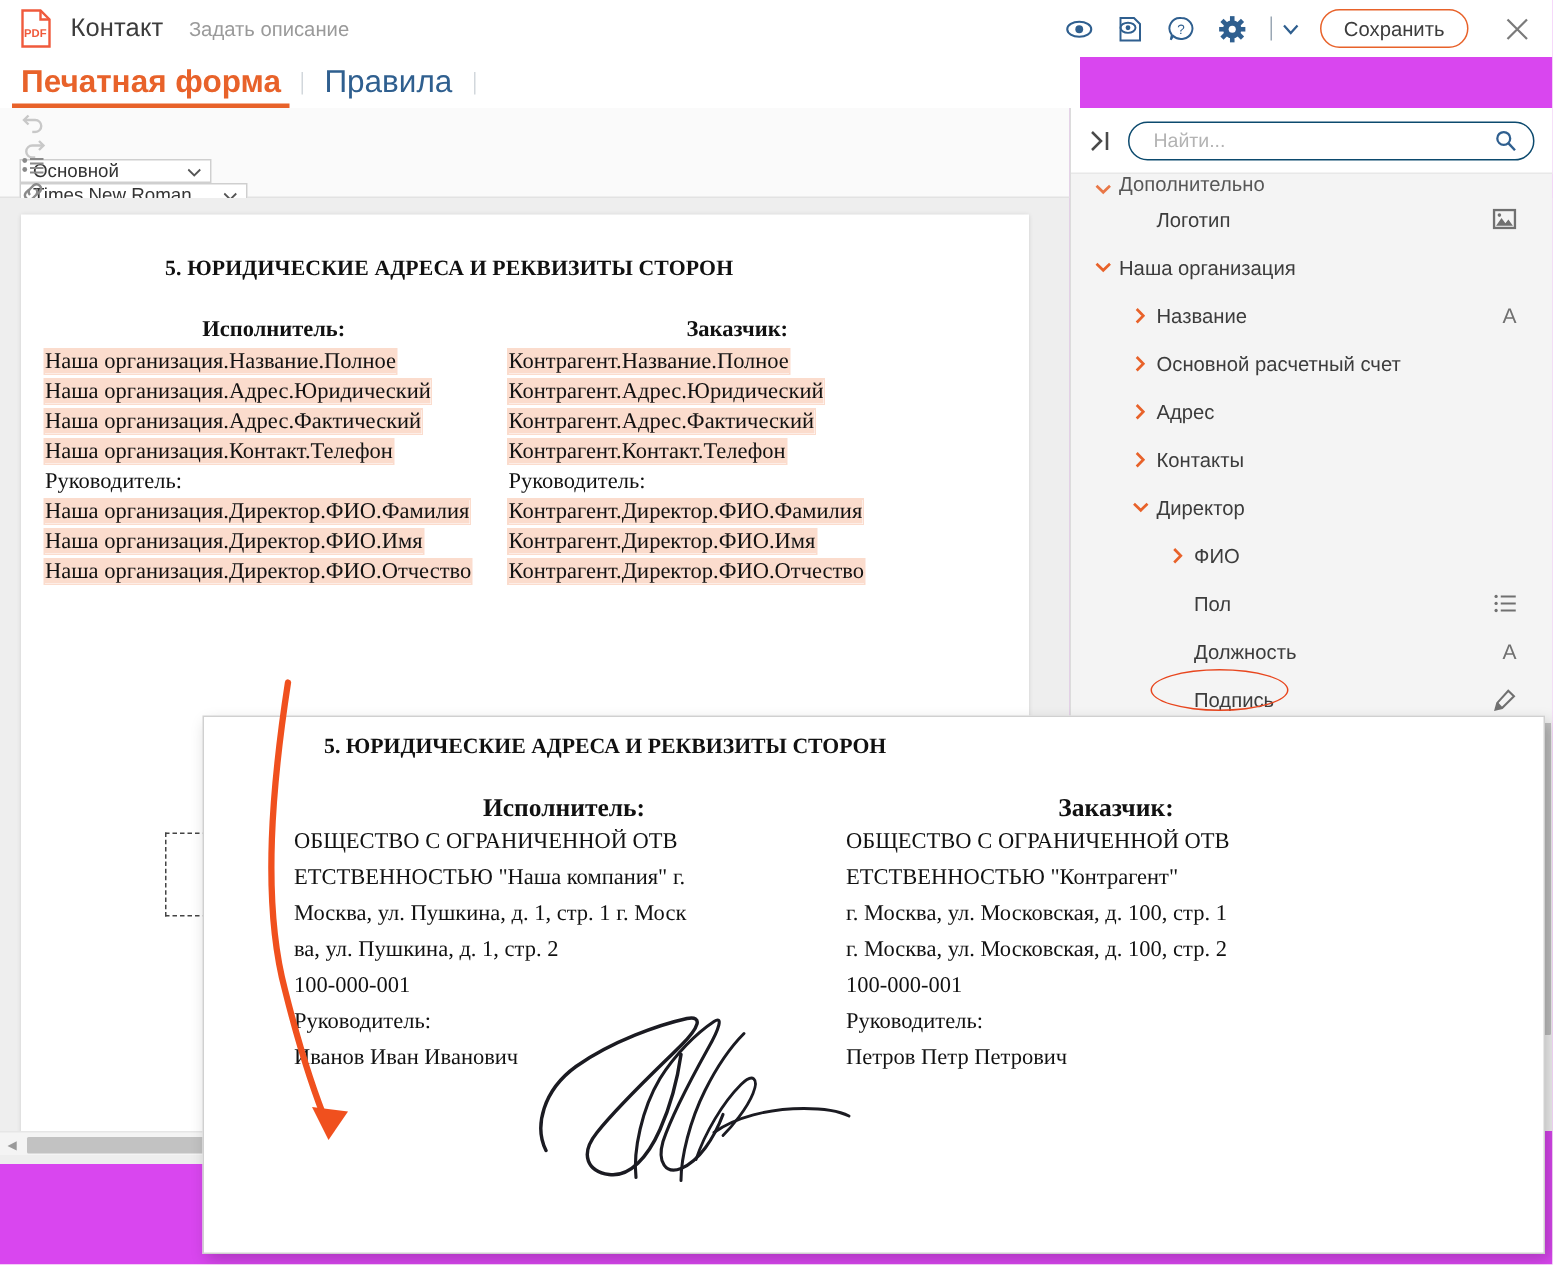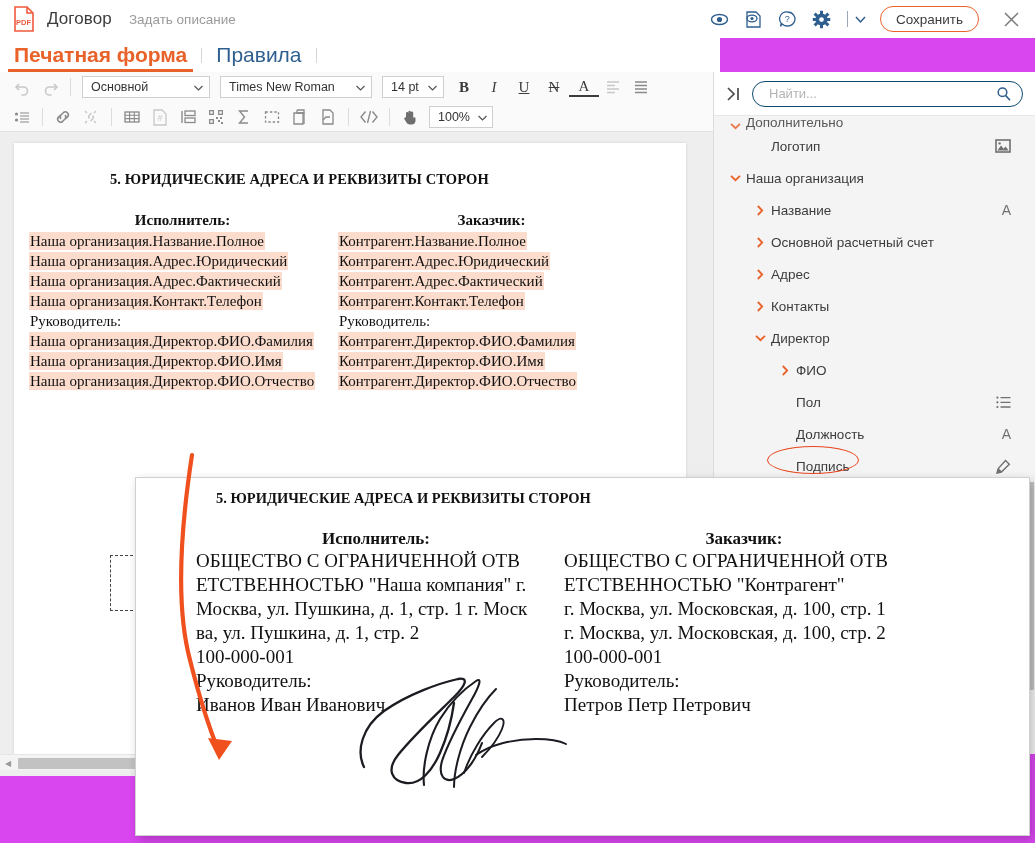--- a/index.html
+++ b/index.html
@@ -80,21 +80,21 @@
     content: ""; position: absolute; left: 8px; right: 8px; bottom: 0;
     height: 3px; background: #e8622a;
   }
   .tab-div { width: 1px; height: 15px; background: #d2d7dc; align-self: center; }
 
   
   .toolbar {
     position: absolute; left: 0; top: 72px; width: 713px; height: 60px;
     background: #fafafa; border-bottom: 1px solid #e2e2e2;
   }
-  .trow { display: flex; align-items: center; height: 30px; padding-left: 8px; }
+  .trow { display: flex; align-items: flex-start; height: 30px; padding-left: 8px; flex-direction: column; }
   .tbtn {
     width: 28px; height: 26px; display: flex; align-items: center; justify-content: center;
     color: #8a8a8a; cursor: pointer;
   }
   .tbtn.disabled { color: #c8c8c8; }
   .sep { width: 1px; height: 18px; background: #dcdcdc; margin: 0 6px; }
   .sel {
     height: 22px; border: 1px solid #cfcfcf; background: #fff;
     display: flex; align-items: center; padding: 0 6px 0 8px;
     font-size: 12.5px; color: #333; margin: 0 5px; cursor: pointer;
@@ -235,21 +235,21 @@
     overflow: hidden;
   }
   .pv-inner { padding: 12px 0 0 60px; font-family: "Liberation Serif", serif; }
   .pv-title {
     font-size: 14.5px; font-weight: bold; color: #111; margin-left: 20px;
   }
   .pv-cols { display: flex; margin-top: 22px; }
   .pv-col { width: 360px; }
   .pv-col.right { margin-left: 8px; }
   .pv-head { text-align: center; font-weight: bold; font-size: 17px; color: #111; }
-  .pv-line { font-size: 19px; color: #111; line-height: 24px; }
+  .pv-line { font-size: 15px; color: #111; line-height: 24px; }
   .pv-sig {
     position: absolute; left: 200px; top: 185px; width: 250px; height: 140px;
   }
   .pv-sig svg { display: block; }
 
   
   .arrow-layer {
     position: absolute; left: 0; top: 0; width: 1035px; height: 843px;
     pointer-events: none;
   }
@@ -260,21 +260,21 @@
 <div id="app">
 
   <div class="topbar">
     <div class="pdf-icon">
       <svg width="24" height="26" viewBox="0 0 24 26">
         <path d="M3 1 h12 l6 6 v18 h-18 z" fill="#fff" stroke="#f05a3c" stroke-width="1.6"></path>
         <path d="M15 1 v6 h6" fill="none" stroke="#f05a3c" stroke-width="1.6"></path>
         <text x="11.5" y="18.5" font-family="Liberation Sans, sans-serif" font-size="7.5" font-weight="bold" fill="#f05a3c" text-anchor="middle">PDF</text>
       </svg>
     </div>
-    <div class="doc-title">Договор</div>
+    <div class="doc-title">Контакт</div>
     <div class="doc-desc">Задать описание</div>
 
     <div class="topbar-right">
       <div class="tb-icon">
         <svg width="19" height="19" viewBox="0 0 19 19">
             <ellipse cx="9.5" cy="9.5" rx="8" ry="5" fill="none" stroke="#2f5f8f" stroke-width="1.4"></ellipse>
             <circle cx="9.5" cy="9.5" r="2.6" fill="#2f5f8f"></circle>
           </svg>
       </div>
       <div class="tb-icon">

